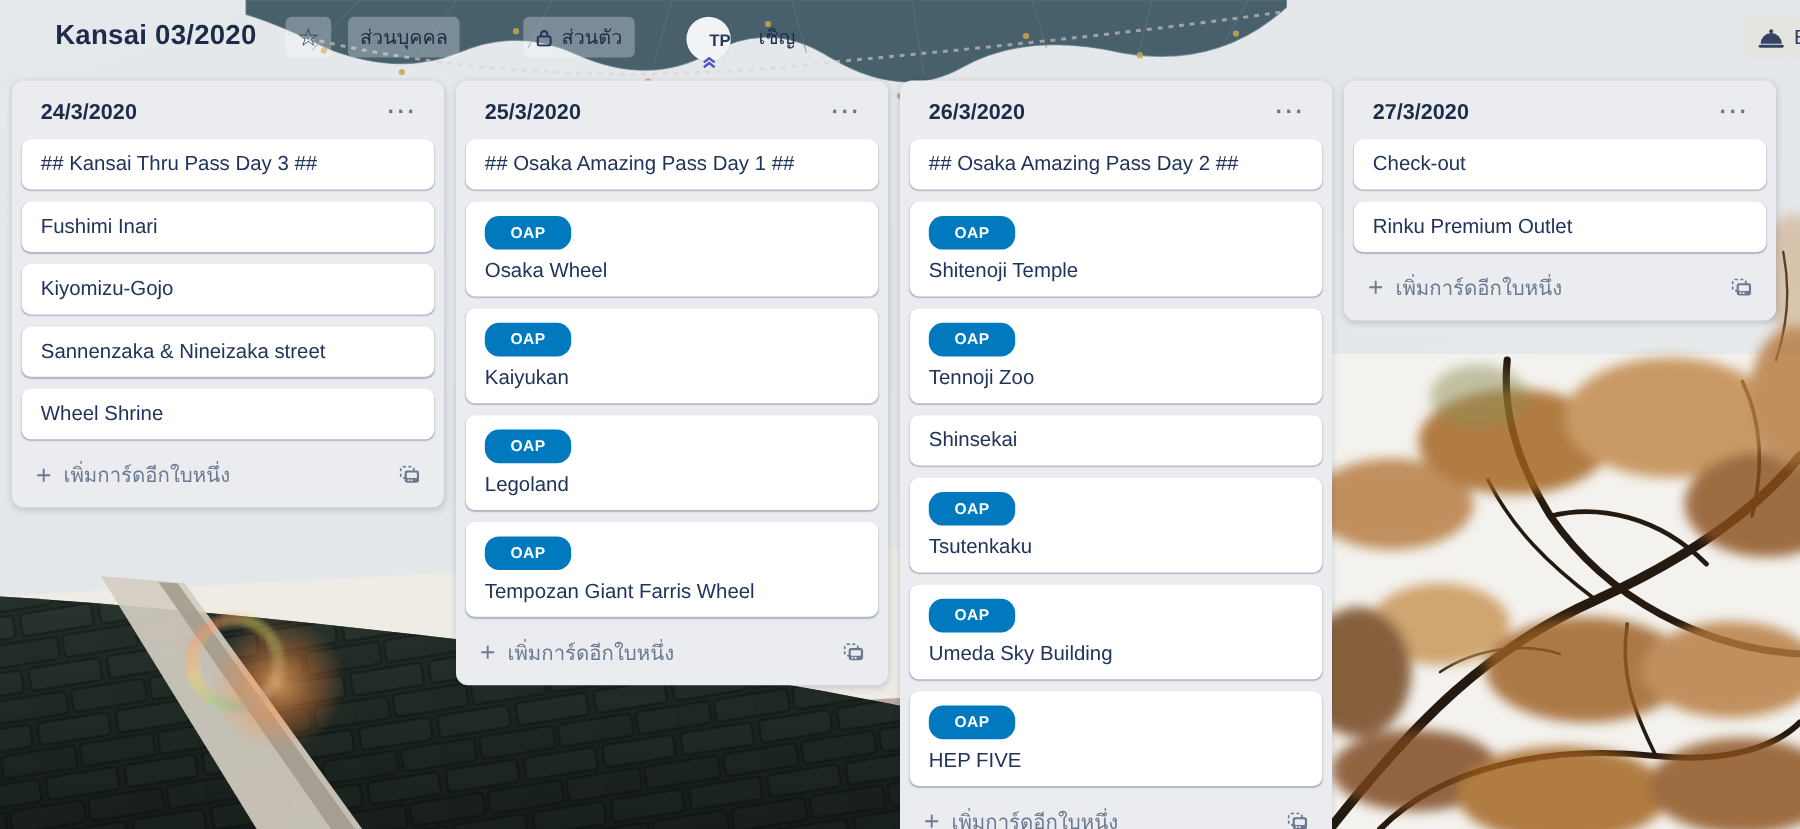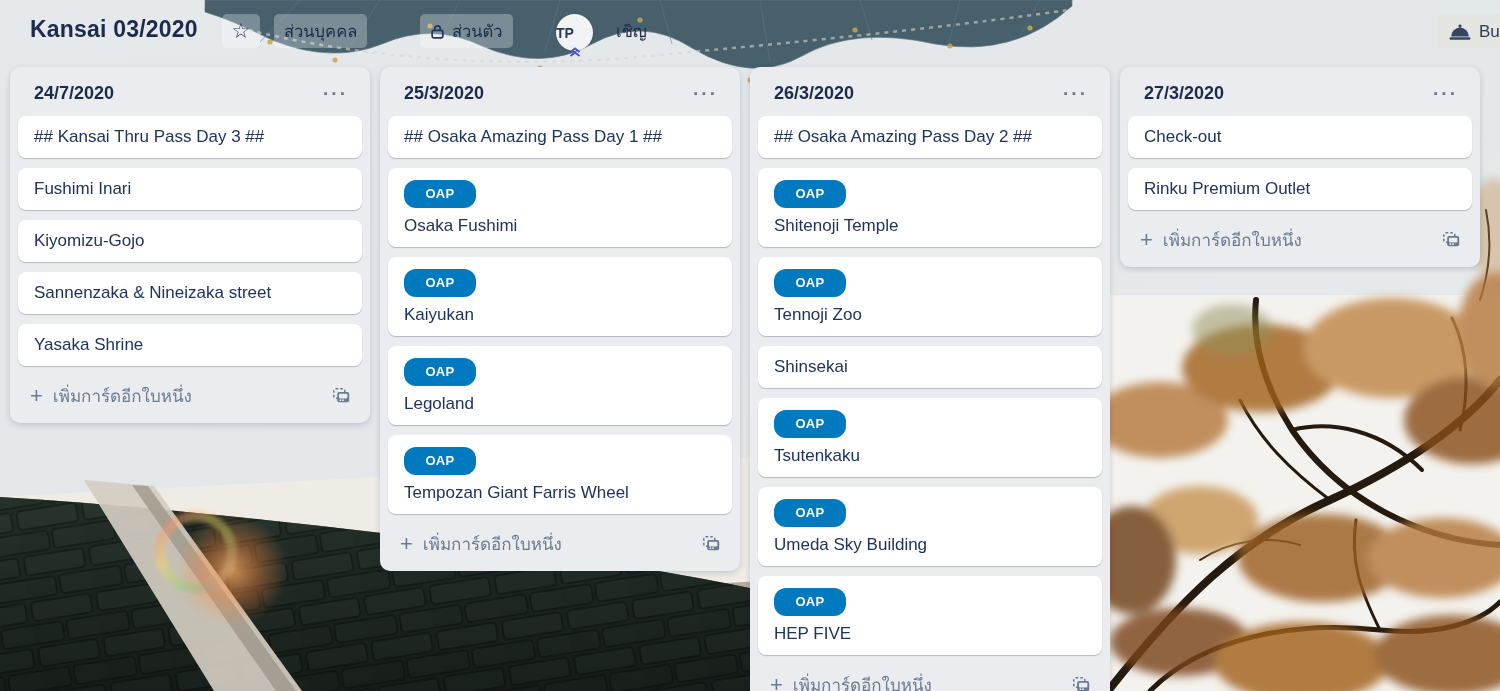--- a/index.html
+++ b/index.html
@@ -4,32 +4,32 @@
 <style>
   html,body{margin:0;padding:0;}
   body{
     width:1500px;height:691px;overflow:hidden;position:relative;
     font-family:"Liberation Sans","DejaVu Sans",sans-serif;
     background:linear-gradient(160deg,#e6e9ec 0%,#e3e7ea 45%,#eceeee 100%);
   }
   
   #bg{position:absolute;inset:0;z-index:0;}
   
-  .topbar{position:absolute;left:0;top:0;width:1340px;height:62px;z-index:3;}
+  .topbar{position:absolute;left:16px;top:0;width:1340px;height:62px;z-index:3;}
   .board-title{position:absolute;left:30px;top:16px;font-size:23px;font-weight:bold;color:#1c2b4a;letter-spacing:.2px;}
   .hbtn{position:absolute;top:14px;height:34px;display:flex;align-items:center;gap:7px;
         padding:0 10px;border-radius:5px;background:rgba(255,255,255,.28);
         color:#1c2b4a;font-size:16.5px;box-sizing:border-box;cursor:pointer;}
   .star-btn{left:222px;width:38px;justify-content:center;font-size:21px;color:#25355b;}
   .ws-btn{left:274px;}
   .vis-btn{left:420px;}
   .invite-btn{left:606px;background:transparent;text-align:center;}
   .avatar{position:absolute;left:556px;top:14px;width:37px;height:37px;border-radius:50%;
           background:#f2f3f5;color:#2b3a5c;font-weight:bold;font-size:14px;
-          display:flex;align-items:center;justify-content:flex-start;box-shadow:0 0 0 1px rgba(0,0,0,.06);}
+          display:flex;align-items:center;justify-content:flex-end;box-shadow:0 0 0 1px rgba(0,0,0,.06);}
   .admin-badge{position:absolute;left:50%;bottom:-7px;transform:translateX(-50%);line-height:0;}
   .butler-btn{position:absolute;left:1437px;top:14px;height:35px;width:120px;border-radius:6px;
           background:rgba(228,227,224,.93);display:flex;align-items:center;gap:8px;padding:0 12px;
           color:#2e3d5c;font-size:17px;box-sizing:border-box;cursor:pointer;}
   
   .list{position:absolute;top:67px;width:360px;background:#ebecf0;border-radius:10px;
         padding:8px 8px 12px 8px;box-sizing:border-box;z-index:2;
         box-shadow:0 2px 6px rgba(9,30,66,.18);color:#1c2b4a;}
   .list-header{display:flex;align-items:center;justify-content:space-between;
         padding:8px 10px 12px 16px;}
@@ -205,29 +205,29 @@
           <rect x="0.5" y="12.8" width="19" height="2.2" rx="1.1" fill="#344563"></rect>
         </svg>
     </span>
     <span>Bu</span>
   </div>
 </div>
 
 <div id="board-canvas">
     <div class="list" style="left: 10px;">
       <div class="list-header">
-        <span class="list-title">24/7/2020</span>
+        <span class="list-title">24/3/2020</span>
         <span class="list-menu">···</span>
       </div>
       <div class="cards">
         <div class="card"><span class="card-title">## Kansai Thru Pass Day 3 ##</span></div>
         <div class="card"><span class="card-title">Fushimi Inari</span></div>
         <div class="card"><span class="card-title">Kiyomizu-Gojo</span></div>
         <div class="card"><span class="card-title">Sannenzaka &amp; Nineizaka street</span></div>
-        <div class="card"><span class="card-title">Yasaka Shrine</span></div>
+        <div class="card"><span class="card-title">Wheel Shrine</span></div>
       </div>
       <div class="add-row">
         <span class="add-left">
           <span class="plus">+</span>
           <span>เพิ่มการ์ดอีกใบหนึ่ง</span>
         </span>
         <span class="tpl-btn"><svg width="17" height="15" viewBox="0 0 17 15">
             <rect x="0.8" y="0.8" width="11" height="9.5" rx="2" fill="none" stroke="#6b7a90" stroke-width="1.5" stroke-dasharray="2.5 2"></rect>
             <rect x="4.2" y="4" width="12" height="10.2" rx="2" fill="#6b7a90"></rect>
             <rect x="6" y="5.8" width="8.4" height="4.6" rx="1" fill="#ebecf0"></rect>
@@ -236,21 +236,21 @@
           </svg></span>
       </div>
     </div>
     <div class="list" style="left: 380px;">
       <div class="list-header">
         <span class="list-title">25/3/2020</span>
         <span class="list-menu">···</span>
       </div>
       <div class="cards">
         <div class="card"><span class="card-title">## Osaka Amazing Pass Day 1 ##</span></div>
-        <div class="card"><span class="card-label" style="background: rgb(0, 121, 191);">OAP</span><br><span class="card-title">Osaka Fushimi</span></div>
+        <div class="card"><span class="card-label" style="background: rgb(0, 121, 191);">OAP</span><br><span class="card-title">Osaka Wheel</span></div>
         <div class="card"><span class="card-label" style="background: rgb(0, 121, 191);">OAP</span><br><span class="card-title">Kaiyukan</span></div>
         <div class="card"><span class="card-label" style="background: rgb(0, 121, 191);">OAP</span><br><span class="card-title">Legoland</span></div>
         <div class="card"><span class="card-label" style="background: rgb(0, 121, 191);">OAP</span><br><span class="card-title">Tempozan Giant Farris Wheel</span></div>
       </div>
       <div class="add-row">
         <span class="add-left">
           <span class="plus">+</span>
           <span>เพิ่มการ์ดอีกใบหนึ่ง</span>
         </span>
         <span class="tpl-btn"><svg width="17" height="15" viewBox="0 0 17 15">

